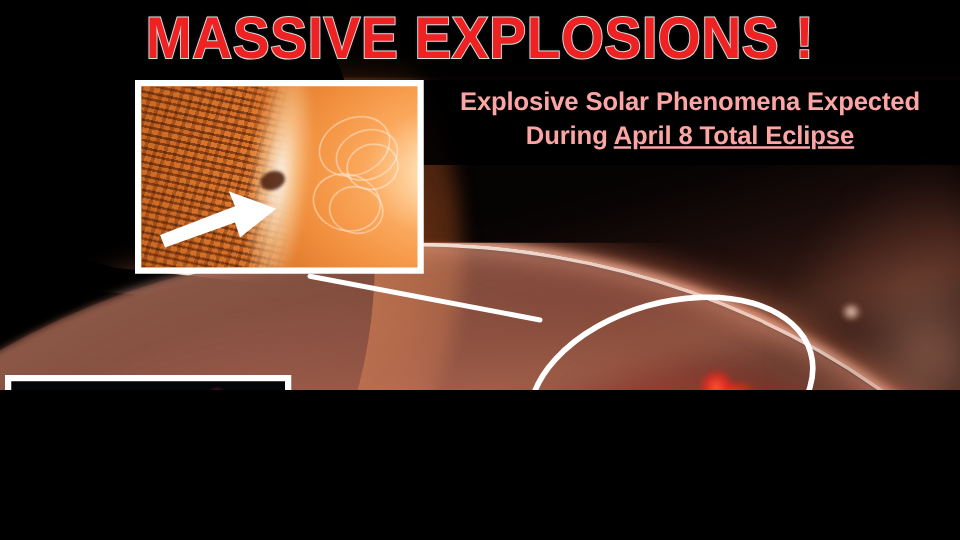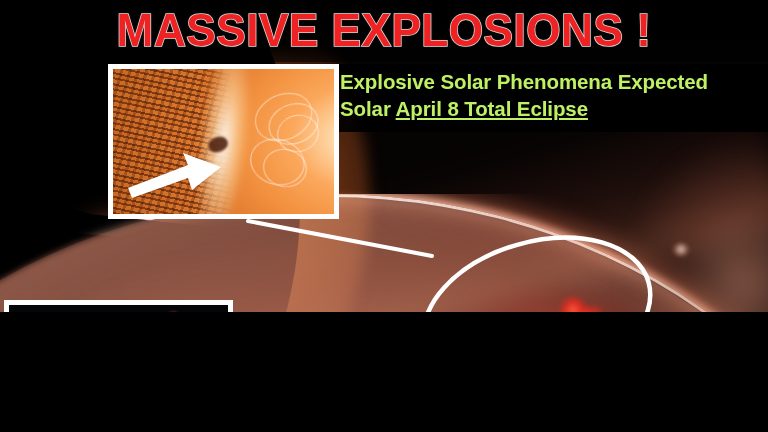--- a/index.html
+++ b/index.html
@@ -206,25 +206,26 @@
     left: 330px; top: 64px;
     width: 438px; height: 68px;
     background: rgba(0,0,0,0.90);
     border-left: 3px solid #5a5a5a;
     box-sizing: border-box;
   }
   .subtitle {
     position: absolute;
     left: 340px; top: 68px;
     width: 424px;
-    color: #bef264;
+    color: #fca5a5;
     font-size: 20.5px;
     line-height: 27px;
     font-weight: 700;
     letter-spacing: -0.1px;
+    text-align: center;
   }
   .subtitle u { text-underline-offset: 2px; text-decoration-thickness: 2px; }
 
   
   .inset {
     position: absolute;
     background: #ffffff;
     box-sizing: border-box;
     overflow: hidden;
   }
@@ -349,21 +350,21 @@
     <div class="prom p6"></div>
     <div class="limb-bead"></div>
   </div>
 
   <div class="title-band"></div>
   <div class="title">MASSIVE EXPLOSIONS !</div>
 
   <div class="subtitle-box"></div>
   <div class="subtitle">
     <div>Explosive Solar Phenomena Expected</div>
-    <div><span>Solar </span><u>April 8 Total Eclipse</u></div>
+    <div><span>During </span><u>April 8 Total Eclipse</u></div>
   </div>
 
   <svg class="annot" viewBox="0 0 768 432">
 
     <line x1="248" y1="221" x2="432" y2="256" stroke="#ffffff" stroke-width="4" stroke-linecap="round"></line>
 
     <ellipse cx="537" cy="314" rx="116" ry="72" transform="rotate(-16 537 314)" fill="none" stroke="#ffffff" stroke-width="4.5"></ellipse>
     <path d="M545 380 q22 8 32 1" fill="none" stroke="#ffffff" stroke-width="3.5" stroke-linecap="round"></path>
   </svg>
 

